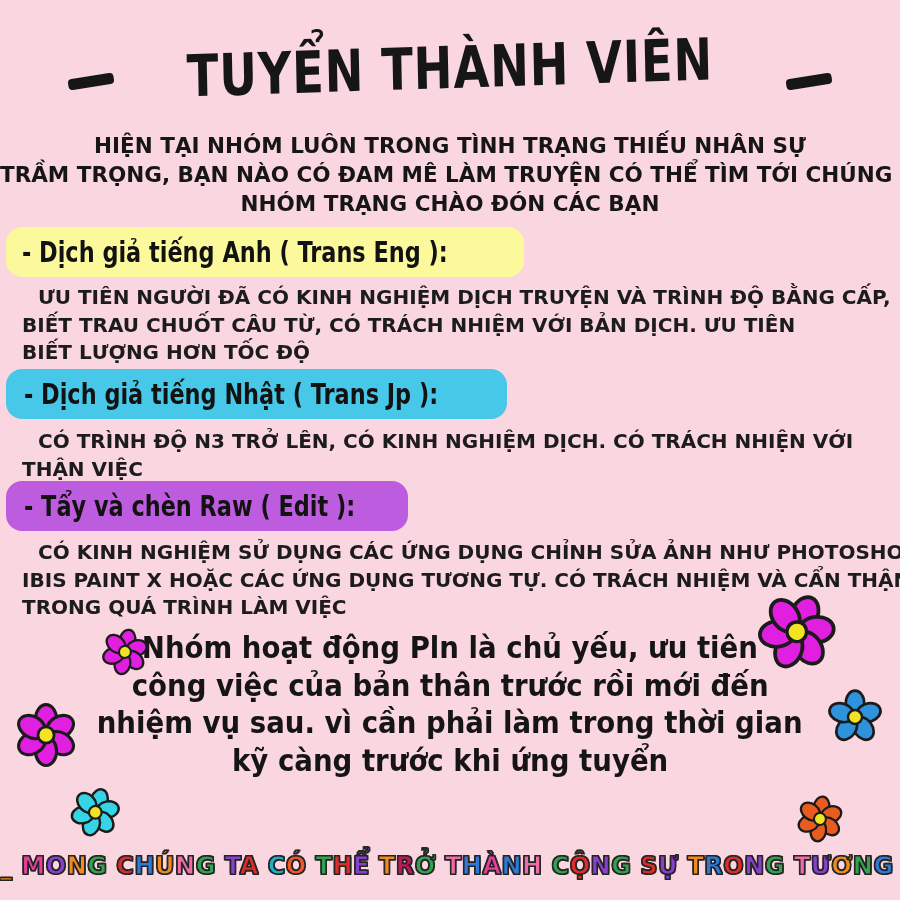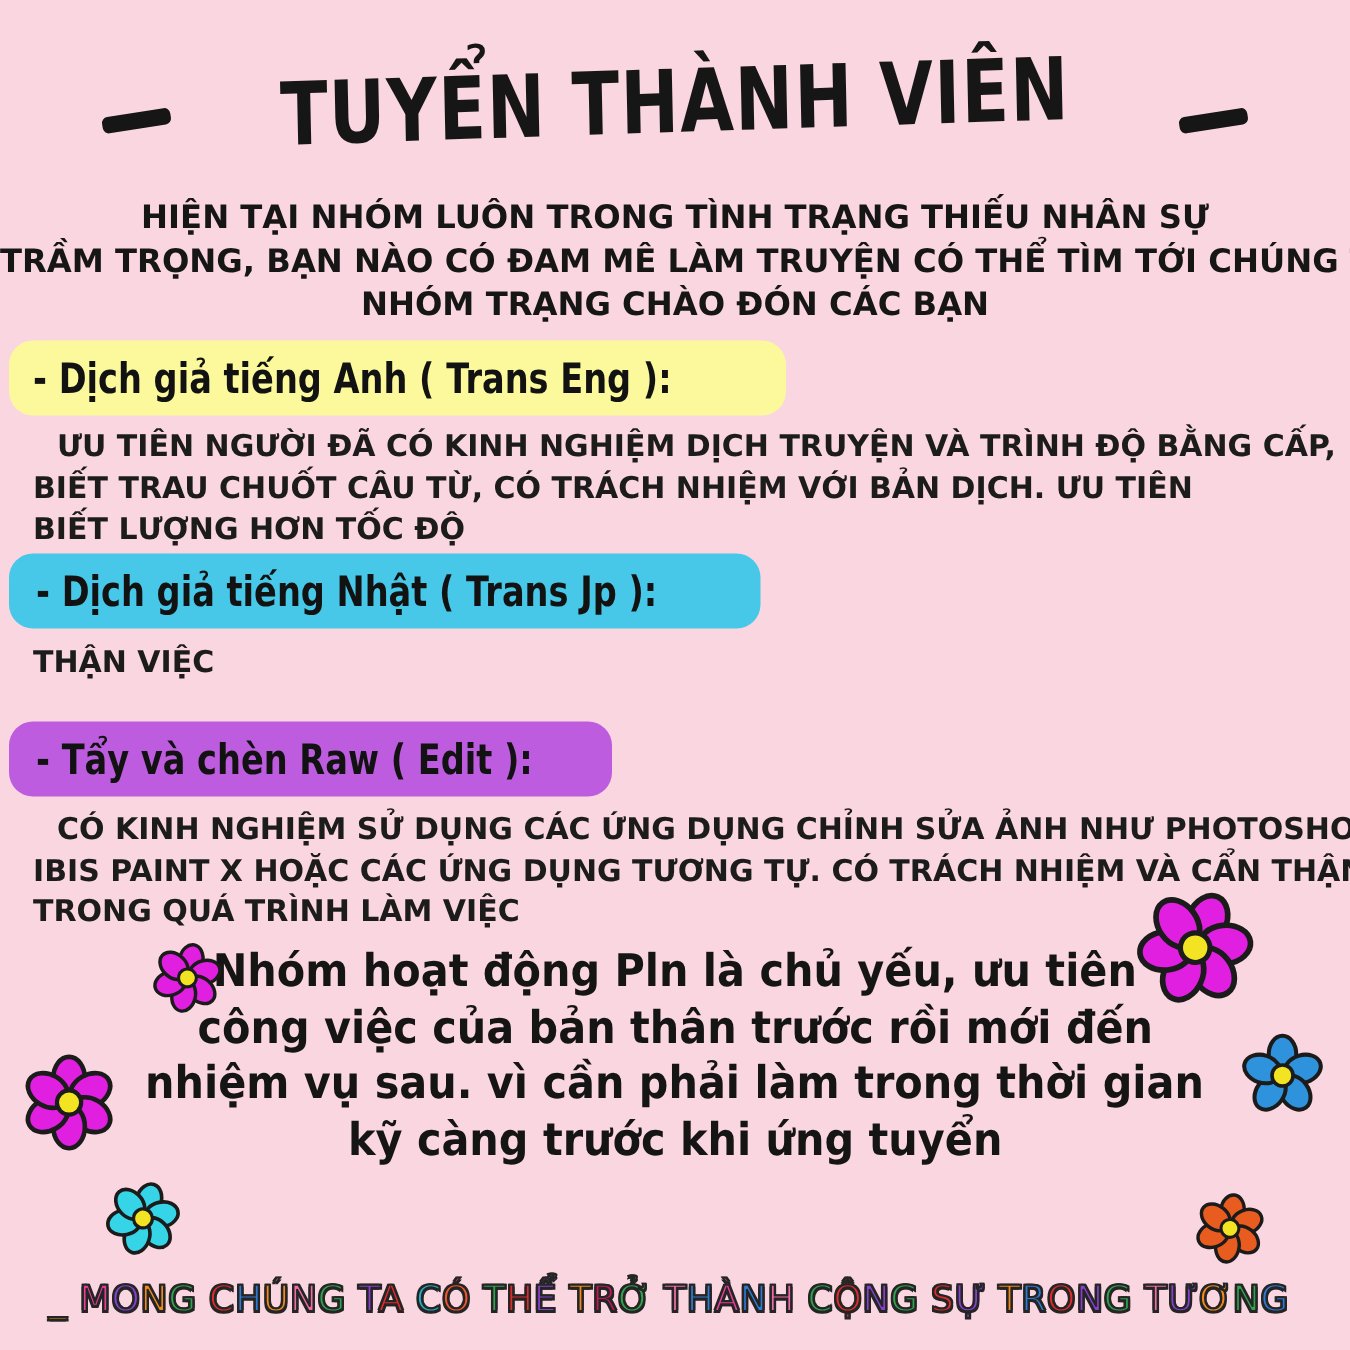--- a/index.html
+++ b/index.html
@@ -43,21 +43,21 @@
   .body-block .indent{text-indent:16px;}
   #body-eng {top:284px;}
   #body-jp  {top:428px;}
   #body-edit{top:539px;}
   
   .note{position:absolute;top:629px;left:0;width:100%;text-align:center;
     font-weight:bold;font-size:30px;line-height:37.5px;color:#151515;}
   .note-line{display:inline-block;white-space:nowrap;transform:scaleX(0.92);transform-origin:center;}
   
   .footer{position:absolute;top:852px;left:0;width:100%;text-align:center;
-    font-weight:normal;font-size:24px;letter-spacing:0.5px;white-space:nowrap;}
+    font-weight:bold;font-size:24px;letter-spacing:0.5px;white-space:nowrap;}
   .f-letter{
     -webkit-text-stroke:1.2px #252525;
     text-shadow:-1px -1px 0 #252525,1px -1px 0 #252525,-1px 1px 0 #252525,1px 1px 0 #252525;
   }
 </style>
 </head>
 <body>
 
 <div class="poster">
 
@@ -79,20 +79,21 @@
   <div class="body-block" id="body-eng">
     <div class="indent">ƯU TIÊN NGƯỜI ĐÃ CÓ KINH NGHIỆM DỊCH TRUYỆN VÀ TRÌNH ĐỘ BẰNG CẤP,</div>
     <div>BIẾT TRAU CHUỐT CÂU TỪ, CÓ TRÁCH NHIỆM VỚI BẢN DỊCH. ƯU TIÊN</div>
     <div>BIẾT LƯỢNG HƠN TỐC ĐỘ</div>
   </div>
 
   <div class="pill" id="pill-jp" style="background: rgb(71, 200, 232);">
     <span class="pill-label">- Dịch giả tiếng Nhật ( Trans Jp ):</span>
   </div>
   <div class="body-block" id="body-jp">
+    <div class="indent">CÓ TRÌNH ĐỘ N3 TRỞ LÊN, CÓ KINH NGHIỆM DỊCH. CÓ TRÁCH NHIỆN VỚI</div>
     <div>THẬN VIỆC</div>
   </div>
 
   <div class="pill" id="pill-edit" style="background: rgb(190, 92, 224);">
     <span class="pill-label">- Tẩy và chèn Raw ( Edit ):</span>
   </div>
   <div class="body-block" id="body-edit">
     <div class="indent">CÓ KINH NGHIỆM SỬ DỤNG CÁC ỨNG DỤNG CHỈNH SỬA ẢNH NHƯ PHOTOSHOP,</div>
     <div>IBIS PAINT X HOẶC CÁC ỨNG DỤNG TƯƠNG TỰ. CÓ TRÁCH NHIỆM VÀ CẨN THẬN</div>
     <div>TRONG QUÁ TRÌNH LÀM VIỆC</div>

